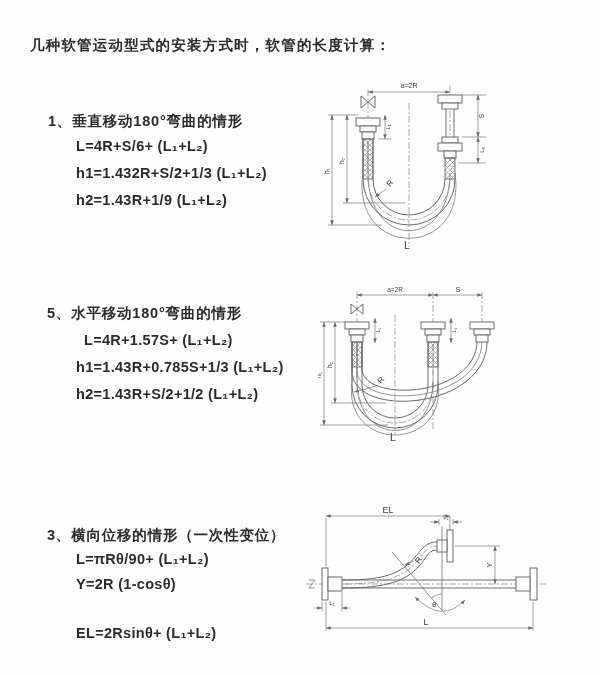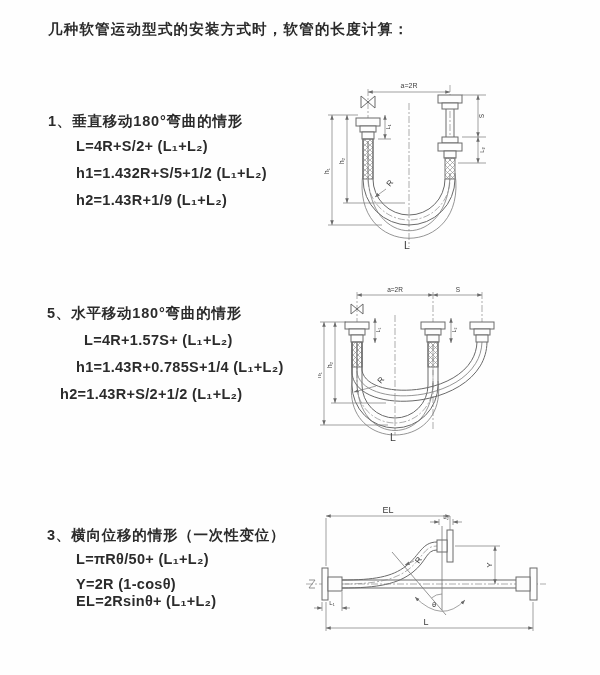--- a/index.html
+++ b/index.html
@@ -15,36 +15,36 @@
   svg .ol{fill:none;stroke:#6a6a6a;stroke-width:1;}
   svg .thin{fill:none;stroke:#7a7a7a;stroke-width:0.8;}
   svg .dim{fill:none;stroke:#7a7a7a;stroke-width:0.7;}
   svg .cl{fill:none;stroke:#8a8a8a;stroke-width:0.7;stroke-dasharray:7 2 2 2;}
   svg .part{fill:#fdfdfd;stroke:#6a6a6a;stroke-width:1;}
   svg .lbl{fill:#3c3c3c;font-family:"Liberation Sans","DejaVu Sans",sans-serif;}
 </style>
 </head>
 <body>
 
-<div class="txt title" style="left:30px;top:20px;margin-left:18px;">几种软管运动型式的安装方式时，软管的长度计算：</div>
+<div class="txt title" style="left:30px;top:36px;">几种软管运动型式的安装方式时，软管的长度计算：</div>
 
 <div class="txt heading" style="left:48px;top:112px;">1、垂直移动180°弯曲的情形</div>
-<div class="txt formula" style="left:76px;top:138px;">L=4R+S/2+ (L₁+L₂)</div>
-<div class="txt formula" style="left:76px;top:165px;">h1=1.432R+S/5+1/2 (L₁+L₂)</div>
+<div class="txt formula" style="left:76px;top:138px;">L=4R+S/6+ (L₁+L₂)</div>
+<div class="txt formula" style="left:76px;top:165px;">h1=1.432R+S/2+1/3 (L₁+L₂)</div>
 <div class="txt formula" style="left:76px;top:192px;">h2=1.43R+1/9 (L₁+L₂)</div>
 
 <div class="txt heading" style="left:47px;top:304px;">5、水平移动180°弯曲的情形</div>
 <div class="txt formula" style="left:76px;top:332px;margin-left:8px;">L=4R+1.57S+ (L₁+L₂)</div>
-<div class="txt formula" style="left:76px;top:359px;">h1=1.43R+0.785S+1/4 (L₁+L₂)</div>
-<div class="txt formula" style="left:60px;top:386px;">h2=1.43R+S/2+1/2 (L₁+L₂)</div>
+<div class="txt formula" style="left:76px;top:359px;">h1=1.43R+0.785S+1/3 (L₁+L₂)</div>
+<div class="txt formula" style="left:76px;top:386px;">h2=1.43R+S/2+1/2 (L₁+L₂)</div>
 
 <div class="txt heading" style="left:47px;top:526px;">3、横向位移的情形（一次性变位）</div>
-<div class="txt formula" style="left:76px;top:551px;">L=πRθ/50+ (L₁+L₂)</div>
+<div class="txt formula" style="left:76px;top:551px;">L=πRθ/90+ (L₁+L₂)</div>
 <div class="txt formula" style="left:76px;top:576px;text-align:right;">Y=2R (1-cosθ)</div>
-<div class="txt formula" style="left:76px;top:593px;">EL=2Rsinθ+ (L₁+L₂)</div>
+<div class="txt formula" style="left:76px;top:625px;">EL=2Rsinθ+ (L₁+L₂)</div>
 
 <div class="diag" style="left:320px;top:75px;width:190px;height:180px;">
 <svg width="190" height="180" viewBox="0 0 190 180">
   <defs>
     <marker id="a1" viewBox="0 0 10 10" refX="9" refY="5" markerWidth="7.5" markerHeight="7.5" orient="auto-start-reverse">
       <path d="M0,1.6 L9,5 L0,8.4 z" fill="#6a6a6a"></path>
     </marker>
     <pattern id="hat1" width="5" height="5" patternUnits="userSpaceOnUse">
       <path d="M0,0 L5,5 M5,0 L0,5" stroke="#8a8a8a" stroke-width="0.6"></path>
     </pattern>

